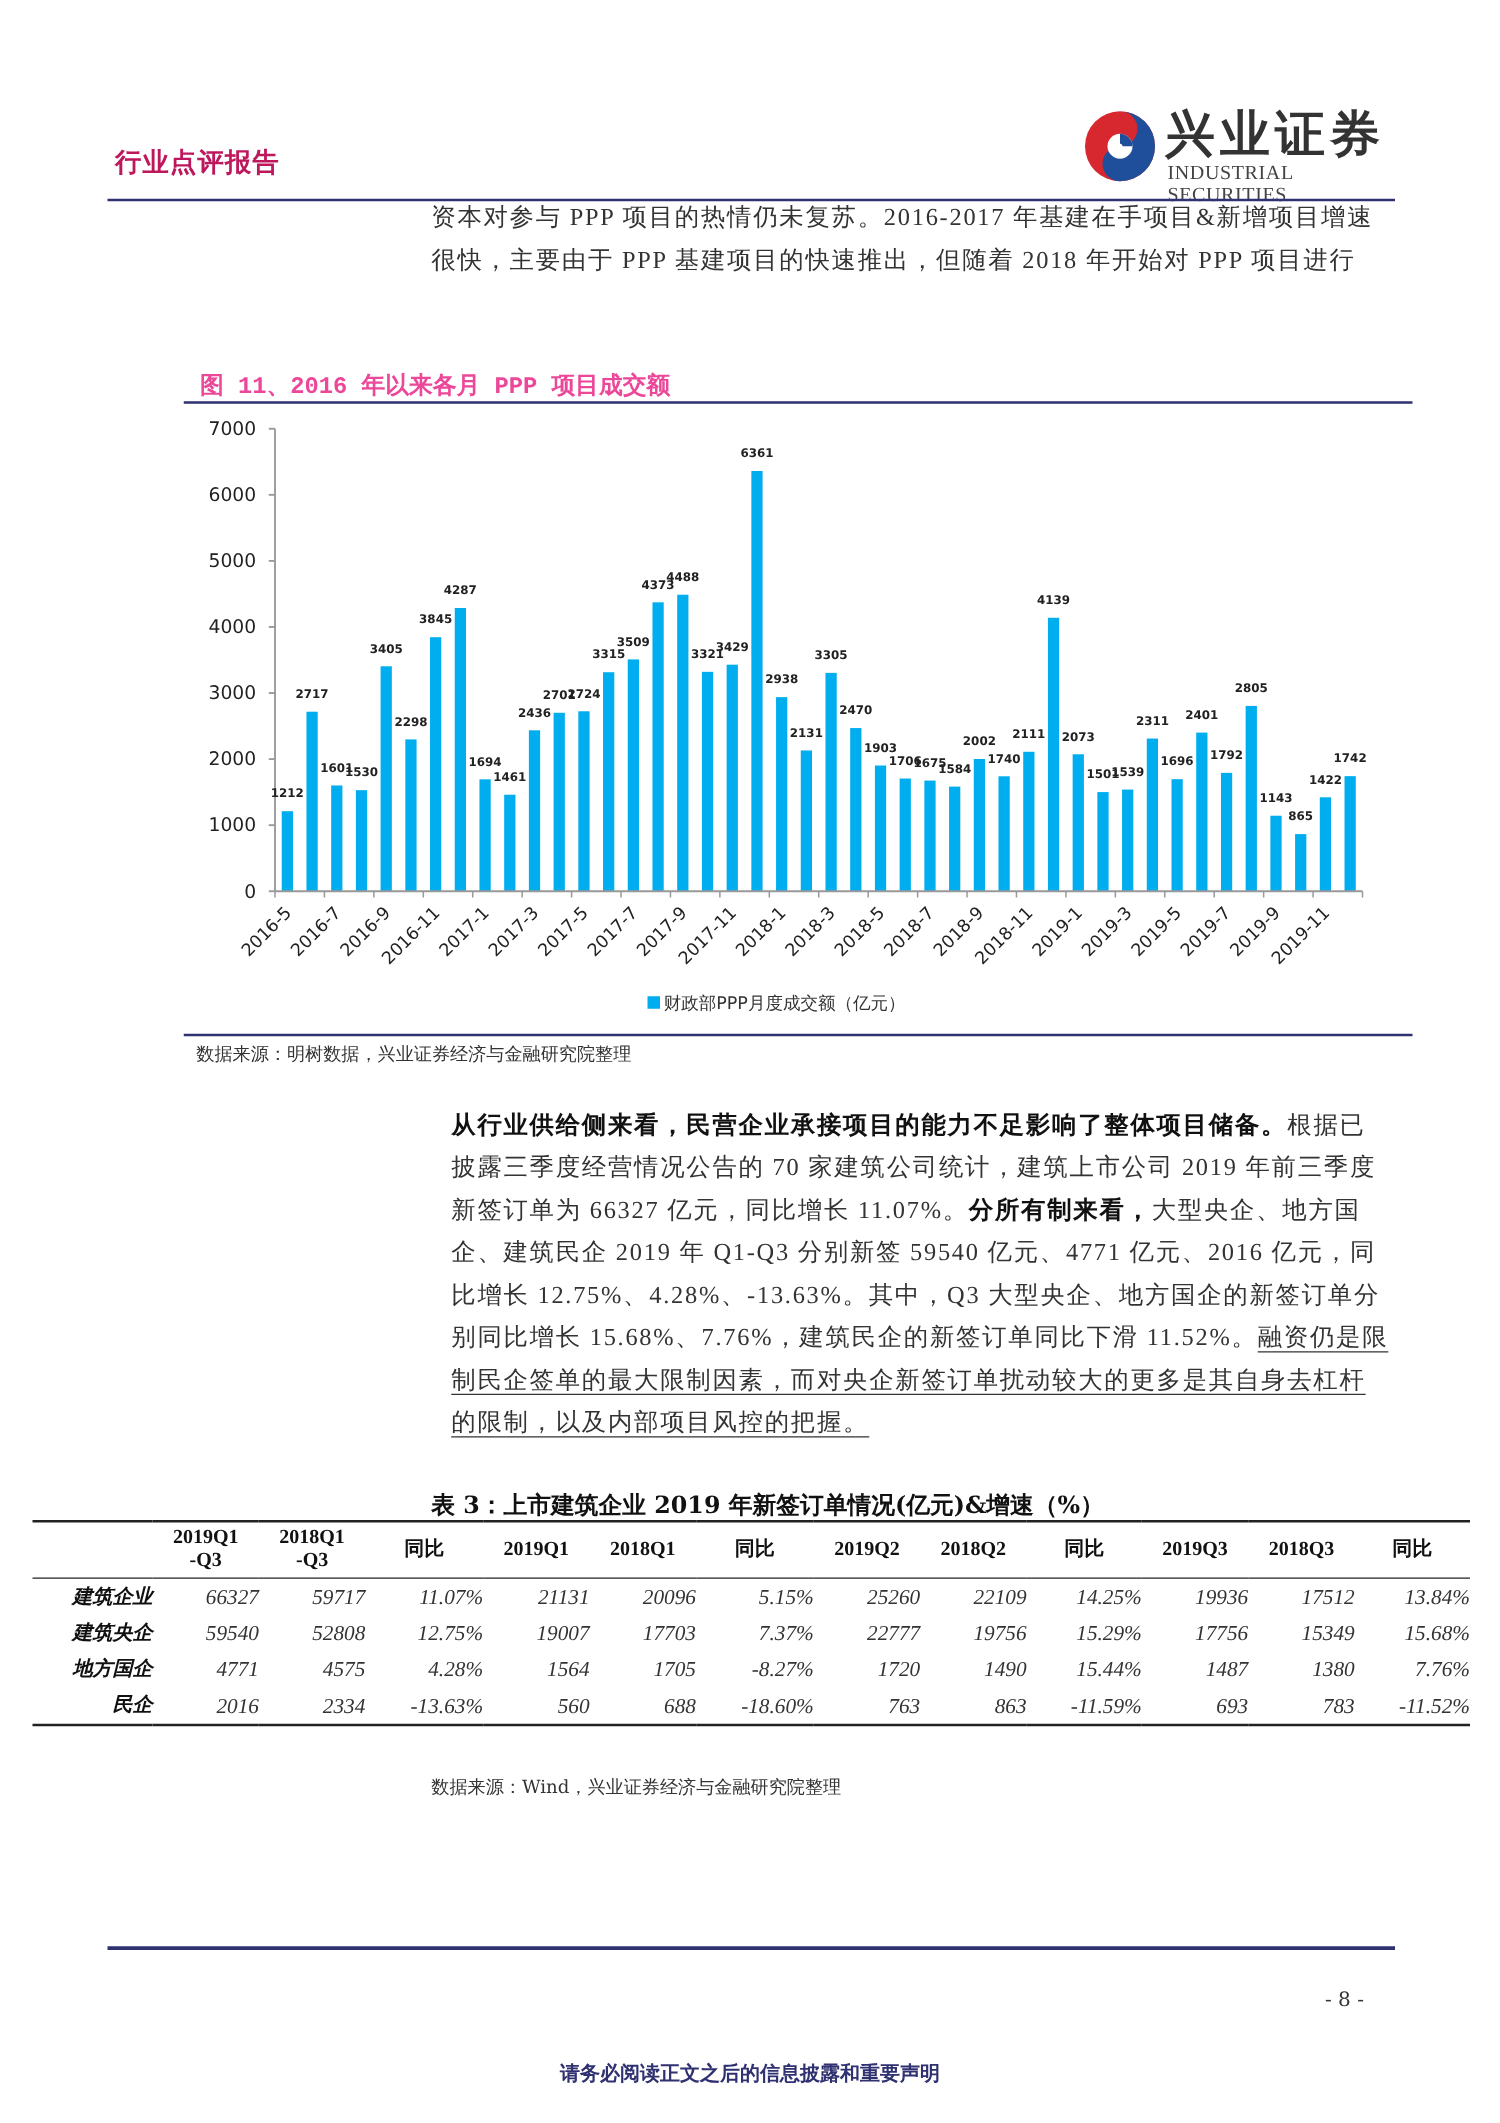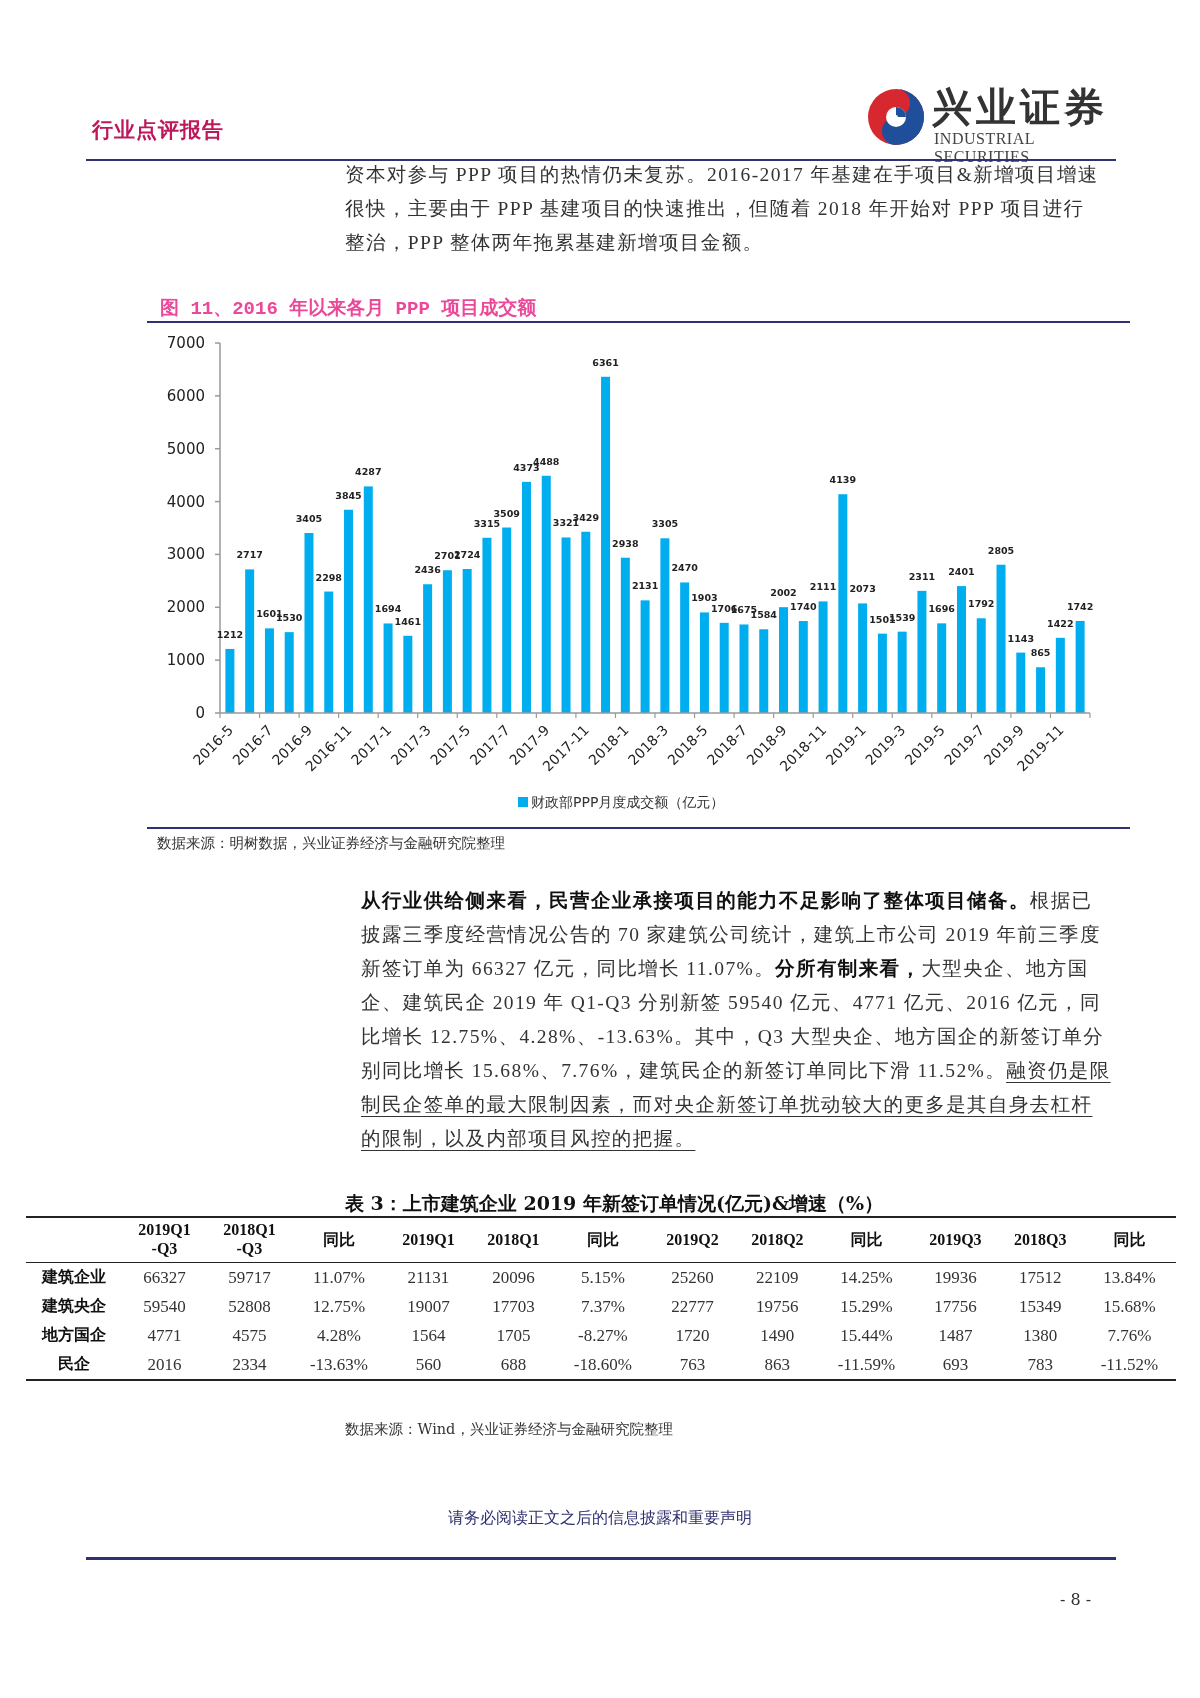--- a/index.html
+++ b/index.html
@@ -15,24 +15,24 @@
   .para b { color:#111; }
   .para u { text-decoration:underline; text-underline-offset:5px; }
   .fig-title { left:160px; top:295px; font-size:19px; font-weight:bold; color:#ec4899; font-family:Liberation Mono, monospace; }
   .src { font-size:14.5px; color:#333; font-family:"DejaVu Serif",serif; }
   svg text { font-family:"DejaVu Sans","Liberation Sans",sans-serif; }
   table.t3 { border-collapse:collapse; position:absolute; left:26px; top:1216px; width:1150px;
              font-family:"Liberation Serif","DejaVu Serif",serif; font-size:17px; color:#333; }
   table.t3 th { font-weight:bold; color:#111; font-size:16px; line-height:19px; padding:2px 0 4px; text-align:center; }
   table.t3 thead tr { border-top:2px solid #222; border-bottom:1.5px solid #222; }
   table.t3 tbody tr:last-child { border-bottom:2px solid #222; }
-  table.t3 td { text-align:center; height:29px; padding:0; }
+  table.t3 td { text-align:right; height:29px; padding:0;font-style:italic; }
   table.t3 td.rowh { font-weight:bold; color:#111; font-family:"DejaVu Serif",serif; font-size:16px; }
   .tbl-title { left:345px; top:1191px; font-size:19px; font-weight:bold; color:#111; font-family:"DejaVu Serif",serif; }
-  .footer-note { left:0; width:1200px; top:1508px; text-align:center; font-size:16px; font-weight:normal; color:#2f3170; font-family:"DejaVu Sans",sans-serif; }
+  .footer-note { left:0; width:1200px; top:1649px; text-align:center; font-size:16px; font-weight:bold; color:#2f3170; font-family:"DejaVu Sans",sans-serif; }
   .pageno { left:1060px; top:1590px; font-size:16px; color:#333; }
 </style>
 </head>
 <body>
 
 <div class="abs hdr-title">行业点评报告</div>
 <div class="abs logo">
   <svg width="60" height="62" viewBox="0 0 60 62" style="position:absolute;left:0;top:2px">
     <circle cx="30" cy="31" r="28" fill="#d7282f"></circle>
     <path d="M30 3 A28 28 0 0 1 30 59 A14 14 0 0 1 30 31 A14 14 0 0 0 30 3 Z" fill="#1f4e9a"></path>
@@ -40,21 +40,20 @@
     <path d="M30 21 A10 10 0 0 1 40 31 L32 31 A2 2 0 0 0 30 29 Z" fill="#1f4e9a"></path>
   </svg>
   <div class="logo-cn">兴业证券</div>
   <div class="logo-en">INDUSTRIAL SECURITIES</div>
 </div>
 <div class="abs rule" style="left:86px;top:159px;width:1030px;"></div>
 
 <div class="abs para" style="left:345px;top:158px;width:760px;">
   <div>资本对参与 PPP 项目的热情仍未复苏。2016-2017 年基建在手项目&amp;新增项目增速</div>
   <div>很快，主要由于 PPP 基建项目的快速推出，但随着 2018 年开始对 PPP 项目进行</div>
-  <div>整治，PPP 整体两年拖累基建新增项目金额。</div>
 </div>
 
 <div class="abs fig-title">图 11、2016 年以来各月 PPP 项目成交额</div>
 <div class="abs rule" style="left:147px;top:321px;width:983px;"></div>
 
 <svg id="chart" class="abs" style="left:0;top:0" width="1200" height="860">
   <g id="yaxis">
       <line x1="220" y1="343" x2="220" y2="713" stroke="#999" stroke-width="1.5"></line>
       <line x1="215" y1="713" x2="220" y2="713" stroke="#999" stroke-width="1.5"></line>
       <text x="205" y="718" font-size="15" text-anchor="end" fill="#222">0</text>

